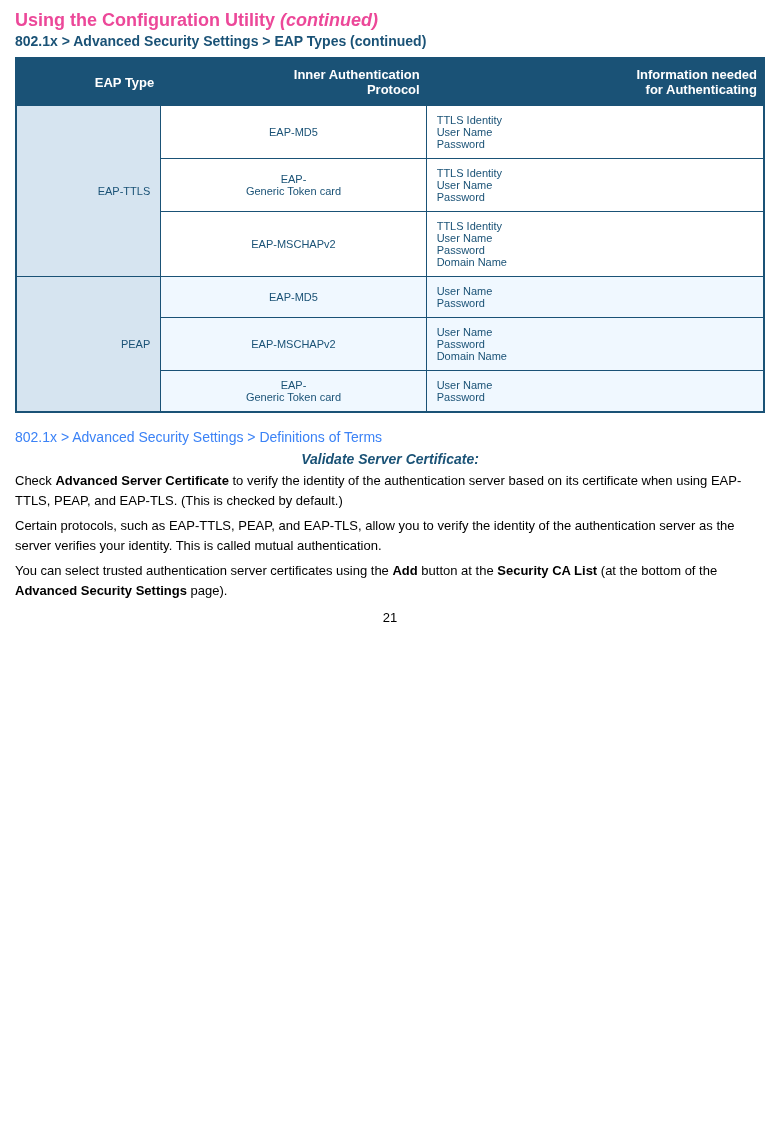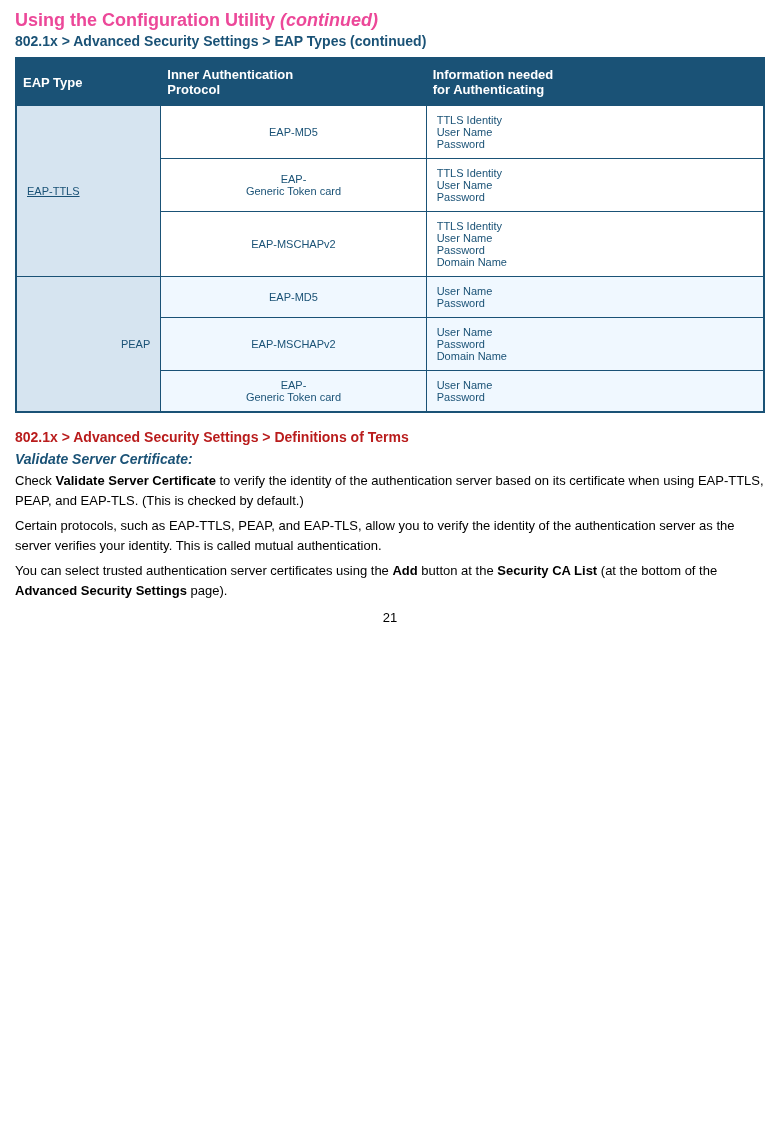--- a/index.html
+++ b/index.html
@@ -31,39 +31,38 @@
     
     .eap-table {
       width: 100%;
       border-collapse: collapse;
       margin-bottom: 16px;
       border: 2px solid #1a5276;
     }
     .eap-table th {
       background-color: #1a5276;
       color: #fff;
-      text-align: left;
+      text-align: right;
       padding: 8px 6px;
       font-size: 13px;
       border: 1px solid #1a5276;
     }
     .eap-table td {
       border: 1px solid #1a5276;
       padding: 8px 10px;
       vertical-align: middle;
       font-size: 11px;
       color: #1a5276;
     }
     .td-eap-type {
       background-color: #d6e4f0;
-      text-align: left;
+      text-align: right;
       font-size: 14px;
       font-weight: normal;
       width: 120px;
-      text-decoration: underline;
     }
     .td-inner {
       background-color: #fff;
       text-align: center;
       width: 220px;
     }
     .td-info {
       background-color: #fff;
       width: 280px;
     }
@@ -76,31 +75,32 @@
       background-color: #f0f8ff;
       text-align: center;
     }
     .td-peap-info {
       background-color: #f0f8ff;
     }
 
     
     .section-heading {
       font-size: 14px;
-      font-weight: bold;
-      color: #b91c1c;
+      font-weight: normal;
+      color: #3b82f6;
       margin-bottom: 6px;
       margin-top: 0;
     }
     .subsection-heading {
       font-size: 14px;
       font-weight: bold;
       color: #1a5276;
       font-style: italic;
       margin-bottom: 4px;
+      text-align: center;
     }
     .body-text {
       font-size: 13px;
       color: #000;
       margin-bottom: 6px;
       line-height: 1.5;
     }
     .body-text strong {
       font-weight: bold;
     }
@@ -163,21 +163,21 @@
 
 <div class="section-heading">
   <span>802.1x &gt; Advanced Security Settings &gt; Definitions of Terms</span>
 </div>
 
 <div class="subsection-heading">
   <span>Validate Server Certificate:</span>
 </div>
 
 <div class="body-text">
-  Check <strong>Validate Server Certificate</strong> to verify the identity of the authentication server based on its certificate when using EAP-TTLS, PEAP, and EAP-TLS. (This is checked by default.)
+  Check <strong>Advanced Server Certificate</strong> to verify the identity of the authentication server based on its certificate when using EAP-TTLS, PEAP, and EAP-TLS. (This is checked by default.)
 </div>
 
 <div class="body-text">
   Certain protocols, such as EAP-TTLS, PEAP, and EAP-TLS, allow you to verify the identity of the authentication server as the server verifies your identity. This is called mutual authentication.
 </div>
 
 <div class="body-text">
   You can select trusted authentication server certificates using the <strong>Add</strong> button at the <strong>Security CA List</strong> (at the bottom of the <strong>Advanced Security Settings</strong> page).
 </div>
 

